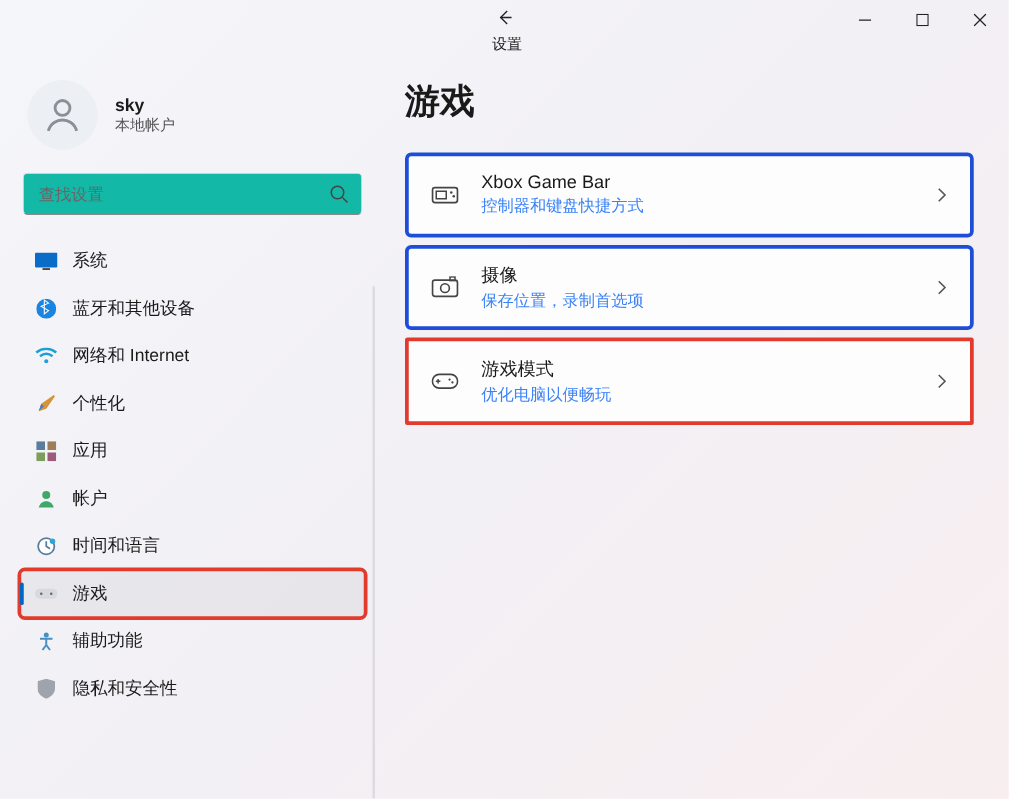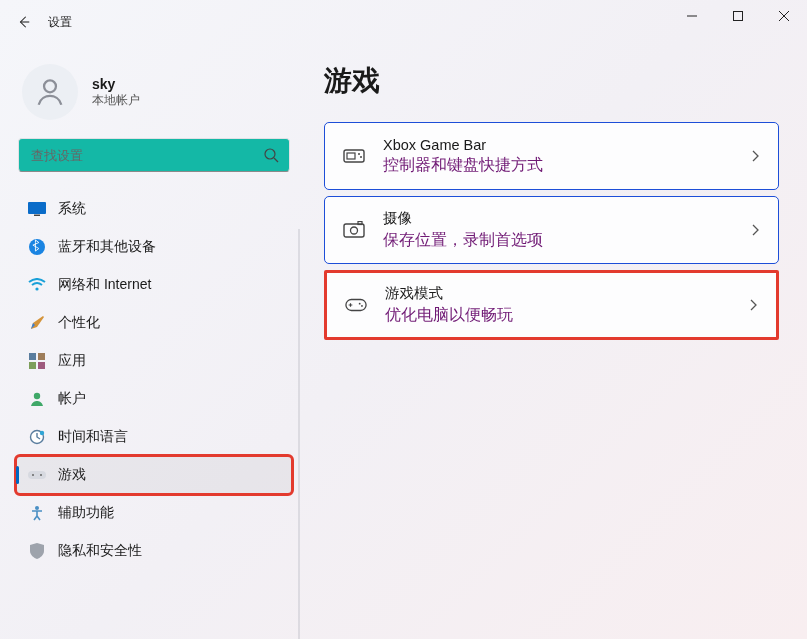--- a/index.html
+++ b/index.html
@@ -13,20 +13,21 @@
     overflow: hidden;
     position: relative;
   }
 
   
   .titlebar {
     height: 44px;
     display: flex;
     align-items: center;
     padding: 0 4px;
+    flex-direction: column;
   }
   .titlebar .back {
     width: 40px;
     height: 40px;
     display: flex;
     align-items: center;
     justify-content: center;
     cursor: pointer;
   }
   .titlebar .title {
@@ -160,21 +161,21 @@
     font-weight: 600;
     margin: 0 0 22px 0;
   }
 
   
   .card {
     display: flex;
     align-items: center;
     gap: 18px;
     background: #fdfdfe;
-    border: 1px solid #1d4ed8;
+    border: 3px solid #1d4ed8;
     border-radius: 5px;
     height: 68px;
     padding: 0 18px;
     margin-bottom: 6px;
     cursor: pointer;
   }
   .card.highlight {
     border: 3px solid #e33a2e;
     border-radius: 2px;
     height: 70px;
@@ -183,21 +184,21 @@
   .card .c-icon {
     width: 22px;
     height: 22px;
     display: flex;
     align-items: center;
     justify-content: center;
     color: #333;
   }
   .card .c-text { flex: 1; }
   .card .c-title { font-size: 14.5px; }
-  .card .c-sub { font-size: 16px; color: #701a75; margin-top: 2px; }
+  .card .c-sub { font-size: 13px; color: #3b82f6; margin-top: 2px; }
   .card .chevron { color: #555; }
 
   svg { display: block; }
 </style>
 </head>
 <body>
 
 <div class="titlebar">
   <div class="back">
     <svg width="14" height="14" viewBox="0 0 16 16">

